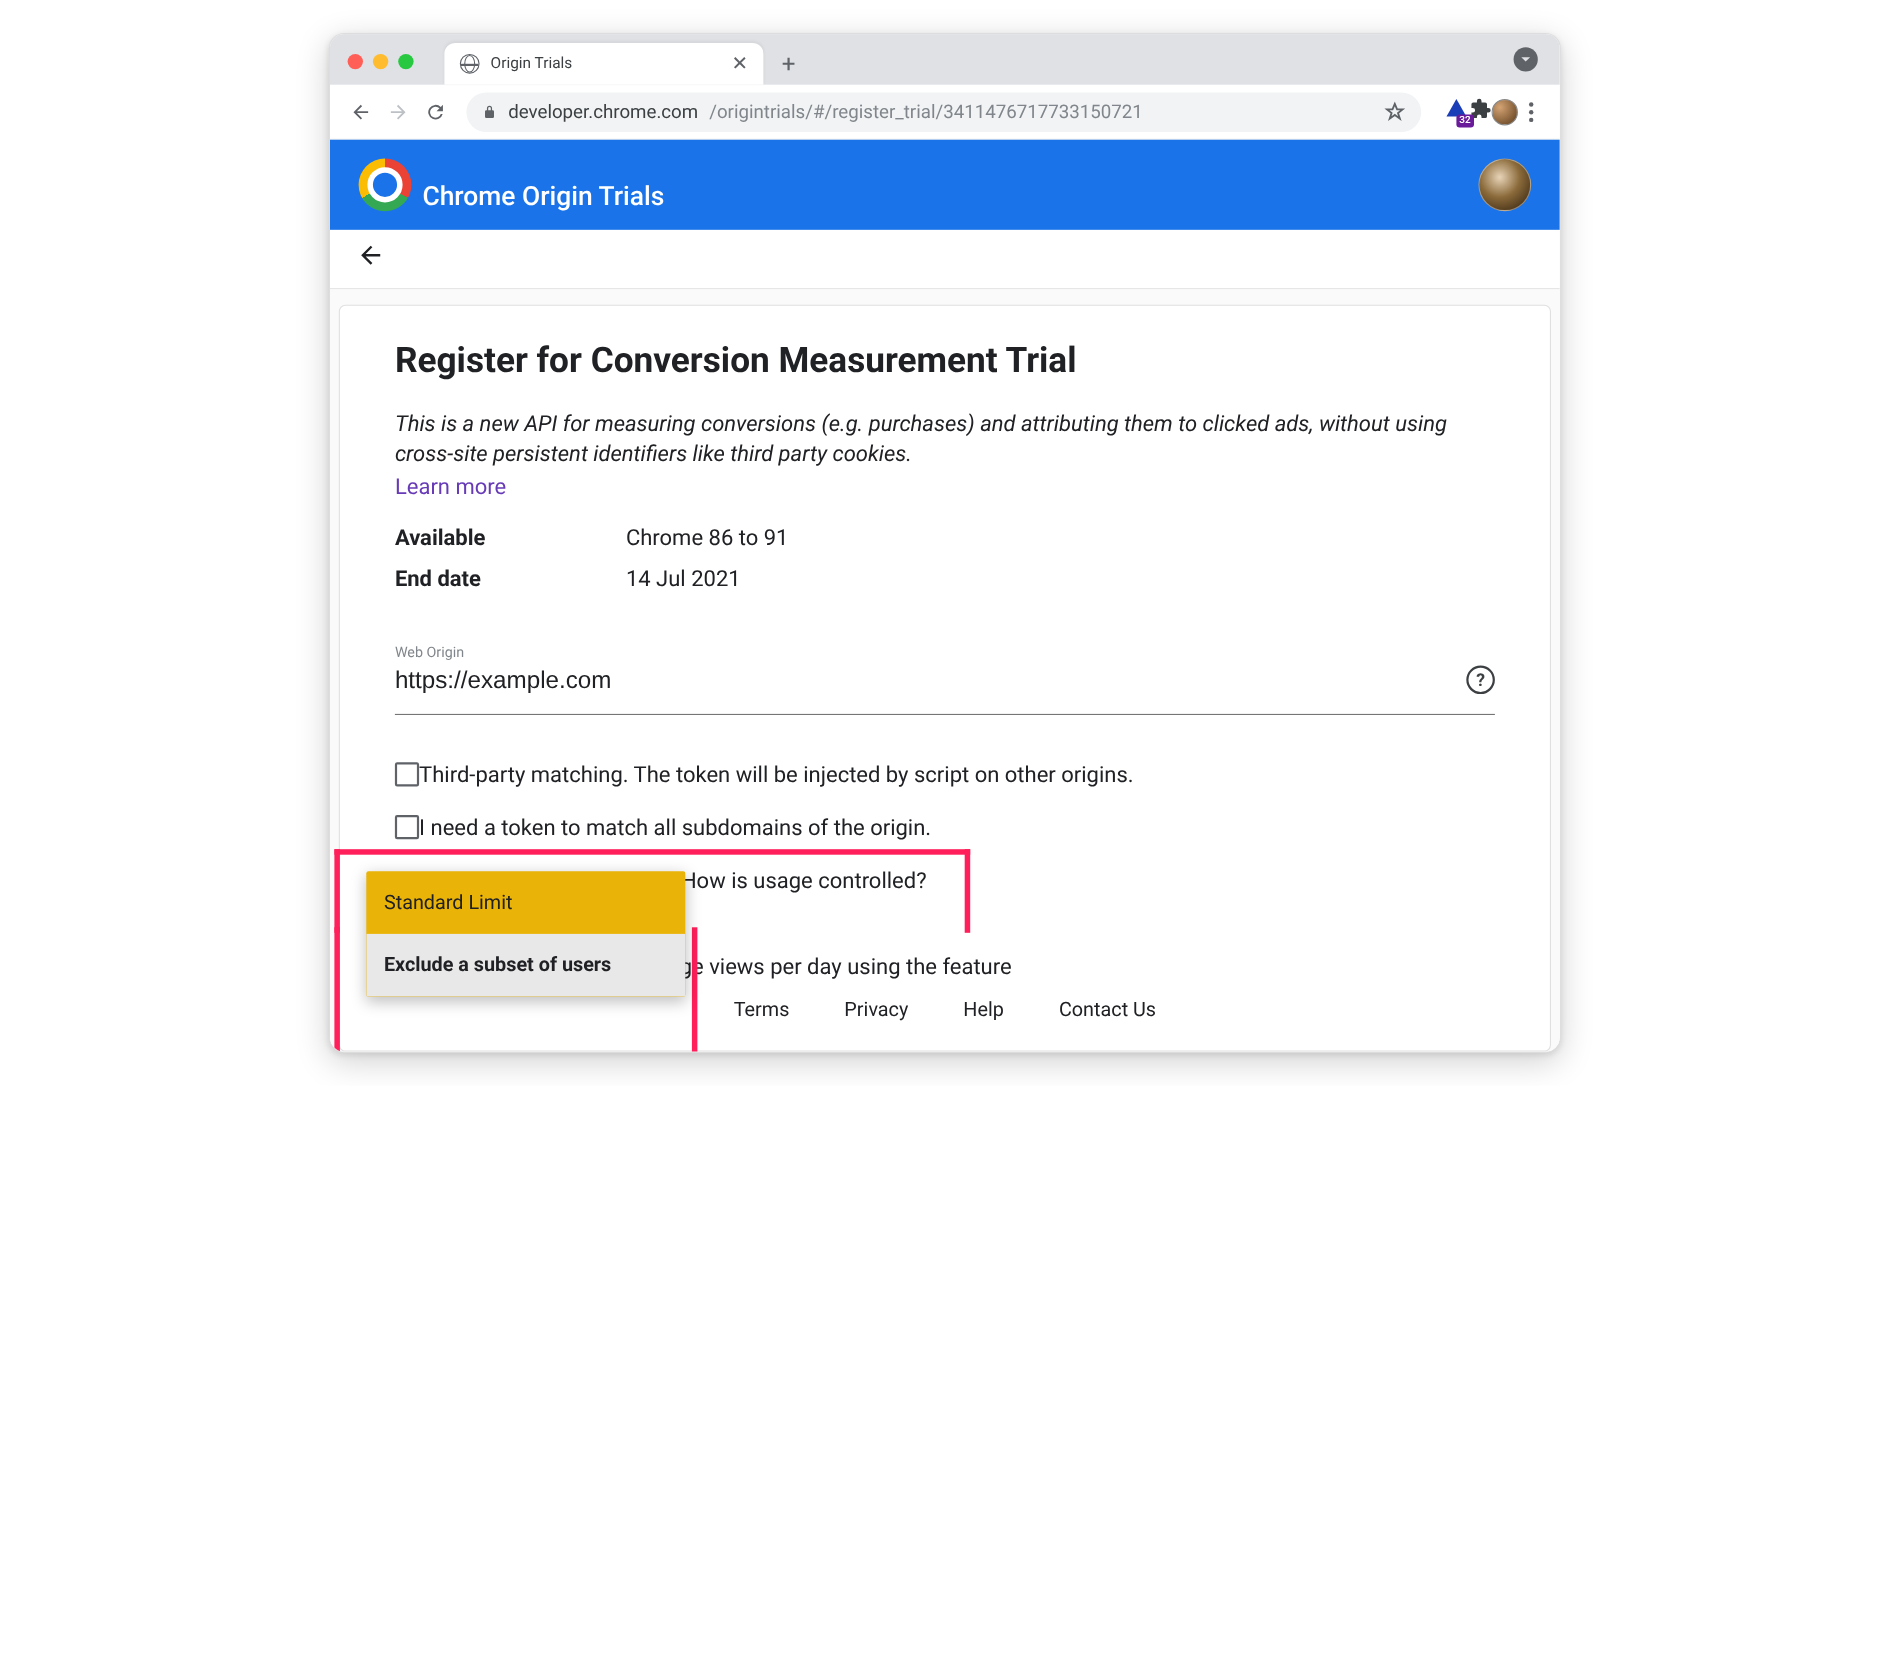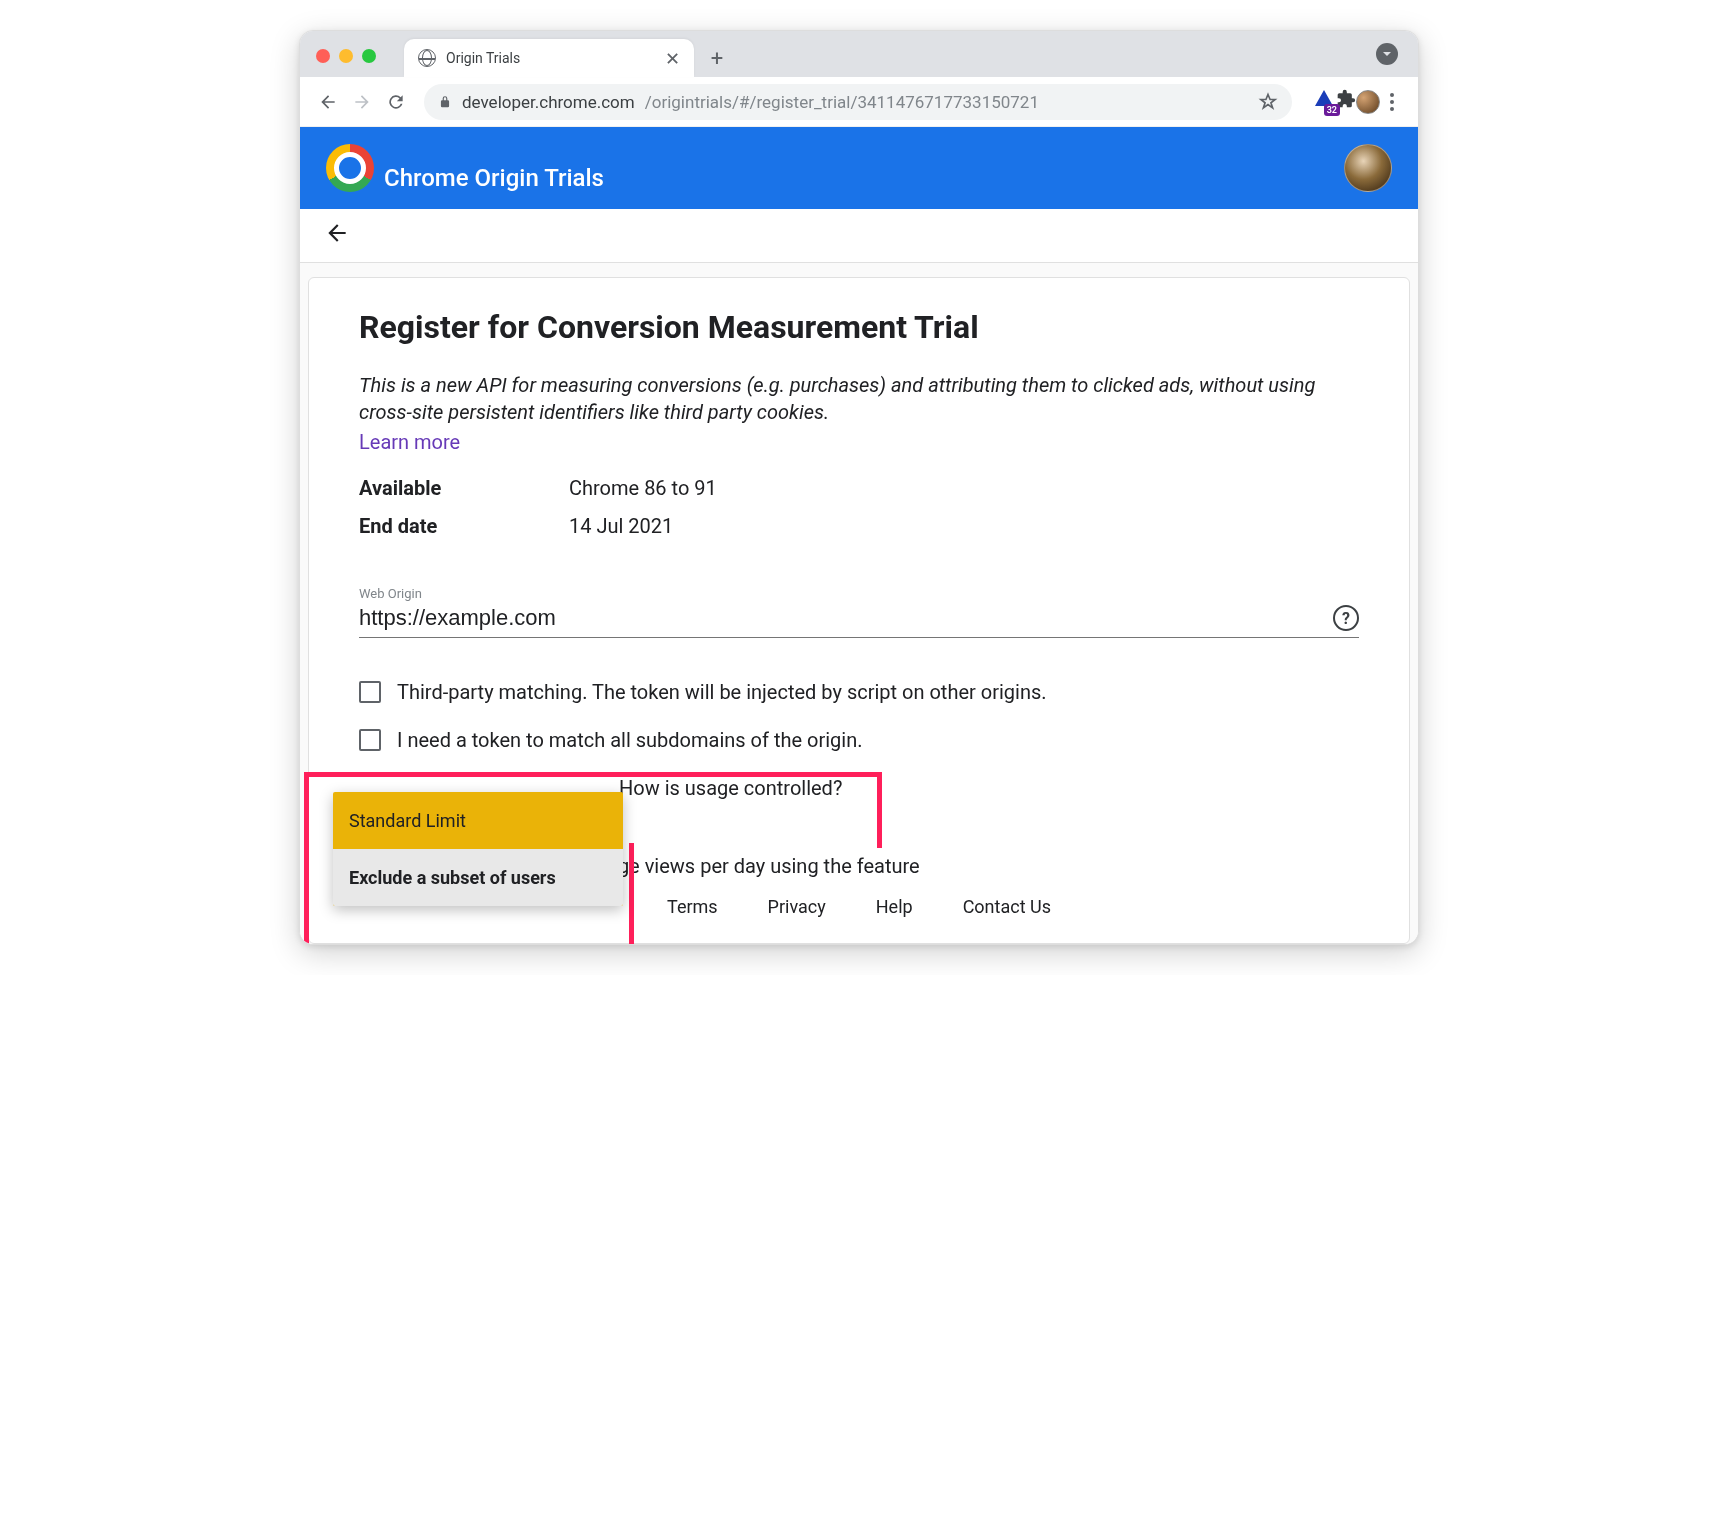--- a/index.html
+++ b/index.html
@@ -98,25 +98,25 @@
   .card{background:#fff;border:1px solid #e0e0e0;border-radius:6px;padding:30px 50px 20px 50px;position:relative;margin:0 0 0 0;min-height:640px;}
   .card h1{font-size:32px;font-weight:700;color:#202124;margin-bottom:26px;}
   .desc{font-size:20px;color:#202124;line-height:1.35;font-style:italic;}
   .learn{color:#673ab7;font-size:20px;display:inline-block;margin-top:4px;cursor:pointer;}
   .meta{margin-top:22px;}
   .meta-row{display:flex;margin-bottom:14px;font-size:20px;}
   .meta-label{font-weight:700;width:210px;color:#202124;}
   .meta-val{color:#202124;}
   .field{margin-top:48px;position:relative;}
   .field-label{font-size:13px;color:#80868b;margin-bottom:2px;display:block;}
-  .field-row{display:flex;align-items:center;border-bottom:1.5px solid #757575;padding-bottom:4px;gap:12px;}
+  .field-row{display:flex;align-items:center;border-bottom:1.5px solid #757575;padding-bottom:16px;gap:12px;}
   .field-input{flex:1;border:none;outline:none;font-size:22px;color:#202124;background:transparent;padding:2px 0;}
   .help-circ{width:26px;height:26px;border:2.5px solid #3c4043;border-radius:50%;display:flex;align-items:center;justify-content:center;font-weight:700;color:#3c4043;font-size:16px;flex-shrink:0;}
   .checks{margin-top:42px;}
-  .check-row{display:flex;align-items:center;gap:16px;margin-bottom:24px;}
+  .check-row{display:flex;align-items:center;margin-bottom:24px;}
   .checkbox{width:22px;height:22px;border:2.5px solid #5f6368;border-radius:2px;flex-shrink:0;cursor:pointer;}
   .check-label{font-size:20px;color:#202124;}
   .usage-q{font-size:20px;color:#202124;margin-left:260px;}
   .page-views{font-size:20px;color:#202124;margin-left:248px;margin-top:54px;}
   
   .highlight-box{position:absolute;border:5px solid #ff1f5a;pointer-events:none;}
   .hb1{left:-5px;top:494px;width:578px;height:76px;border-bottom:none;}
   .hb2{left:-5px;top:565px;width:330px;height:122px;border-top:none;}
   .dropdown{
     position:absolute; left:24px; top:514px;

